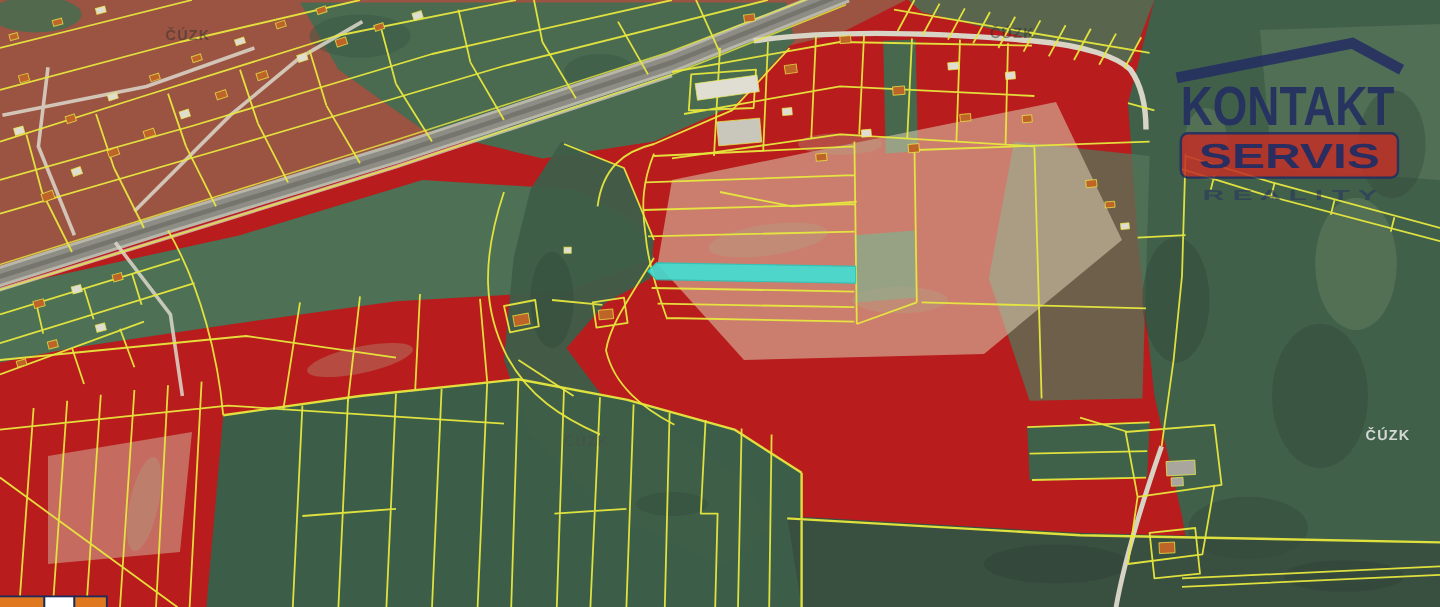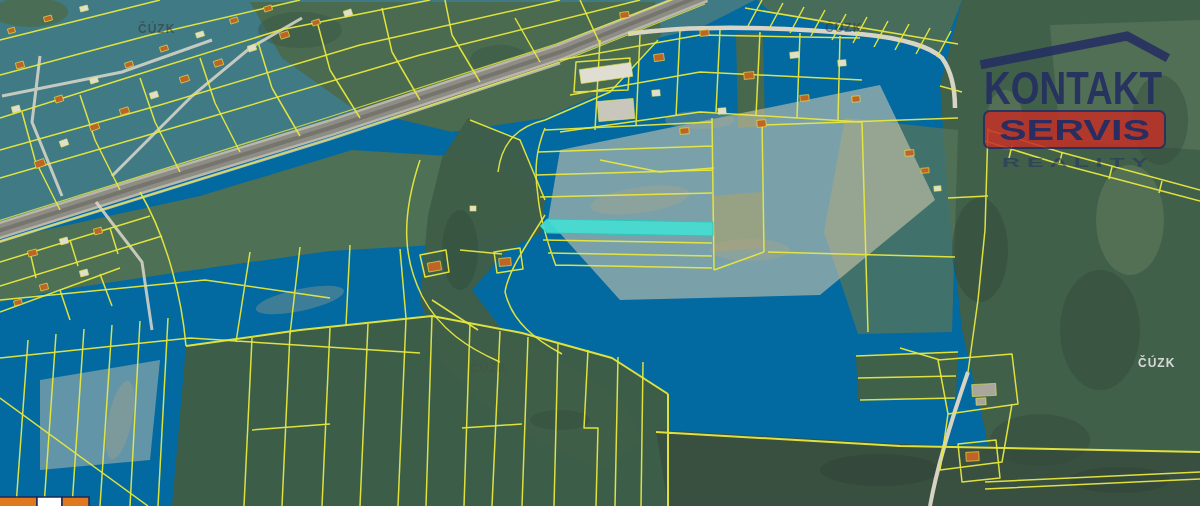--- a/index.html
+++ b/index.html
@@ -1,16 +1,16 @@
 <!DOCTYPE html>
 <html><head>
 <meta charset="utf-8">
 <style>
   html,body{margin:0;padding:0;background:#222;}
-  .stage{position:relative;width:1200px;height:506px;overflow:hidden;background:#0369a1;
+  .stage{position:relative;width:1200px;height:506px;overflow:hidden;background:#b91c1c;
          font-family:"Liberation Sans",sans-serif;}
   svg{position:absolute;left:0;top:0;display:block;}
   .yl{stroke:#e7e83e;stroke-width:1.5;fill:none;opacity:.95;stroke-linejoin:round;}
   .yl2{stroke:#e7e83e;stroke-width:2;fill:none;opacity:.95;stroke-linejoin:round;}
   .ylsoft{stroke:#e7e83e;stroke-width:1.3;fill:none;opacity:.8;}
   .wm{font-size:12px;font-weight:bold;letter-spacing:1px;}
   .wm-dark{fill:#2f2f2f;opacity:.5;}
   .wm-faint{fill:#4a4a4a;opacity:.35;}
   .wm-light{fill:#eeeeee;opacity:.85;}
   .logo-txt{font-weight:bold;}

